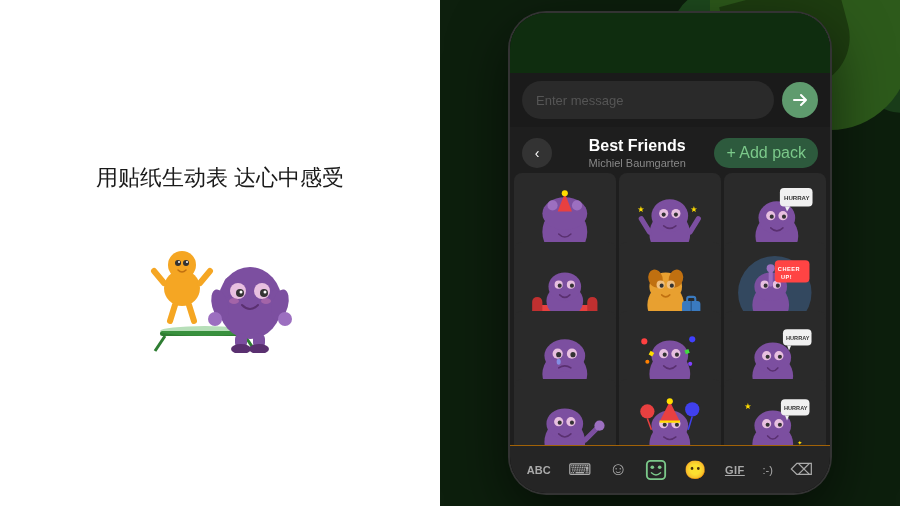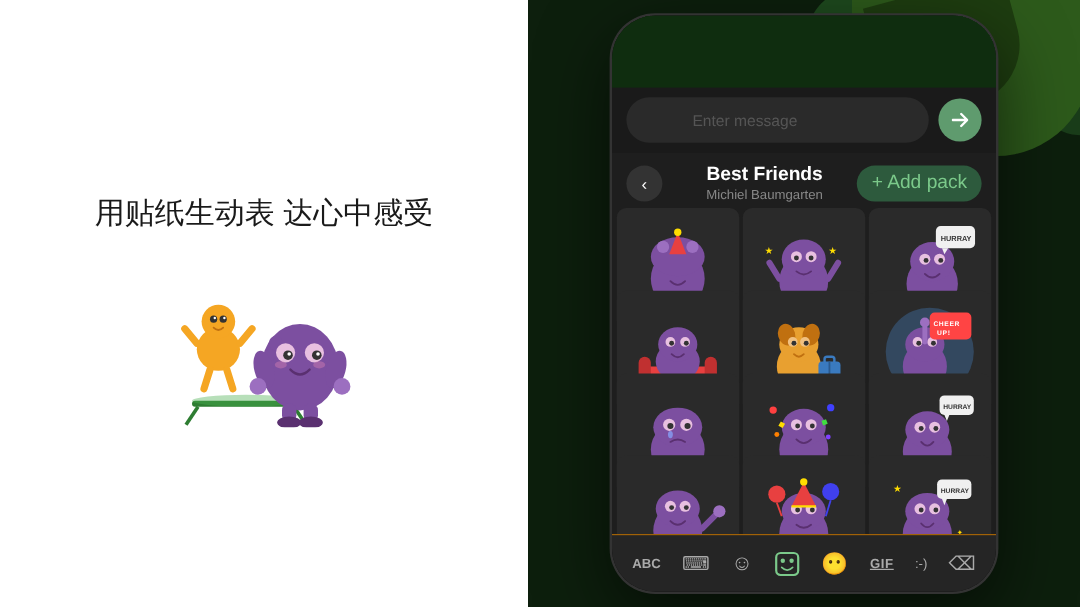--- a/index.html
+++ b/index.html
@@ -18,21 +18,21 @@
       height: 506px;
       background: #ffffff;
       display: flex;
       flex-direction: column;
       align-items: center;
       justify-content: center;
       position: relative;
     }
 
     .chinese-text {
-      font-size: 25px;
+      font-size: 22px;
       font-weight: 400;
       color: #1a1a1a;
       text-align: center;
       line-height: 1.4;
       margin-bottom: 30px;
     }
 
     
     .sticker-illustration {
       width: 180px;
@@ -363,21 +363,21 @@
           <rect width="320" height="60" fill="#0d1f0d"></rect>
           <ellipse cx="260" cy="10" rx="70" ry="45" fill="#1a3d1a" transform="rotate(-15 260 10)"></ellipse>
           <ellipse cx="300" cy="0" rx="55" ry="40" fill="#153515"></ellipse>
           <ellipse cx="200" cy="5" rx="60" ry="35" fill="#1e4a1e" transform="rotate(-5 200 5)"></ellipse>
         </svg>
       </div>
 
       <div class="message-input-area">
         <div class="message-input-row">
           <div style="flex:1; height:38px; background:#2a2a2a; border-radius:20px; display:flex; align-items:center; padding:0 14px;">
-            <span style="color:#555; font-size:13px;margin-left:41px;">Enter message</span>
+            <span style="color:#555; font-size:13px;">Enter message</span>
           </div>
           <div class="send-btn">
             <svg width="14" height="14" viewBox="0 0 14 14" fill="white">
               <path d="M1 7 L13 7 M8 2 L13 7 L8 12" stroke="white" stroke-width="2" fill="none" stroke-linecap="round" stroke-linejoin="round"></path>
             </svg>
           </div>
         </div>
       </div>
 
       <div class="sticker-panel">

